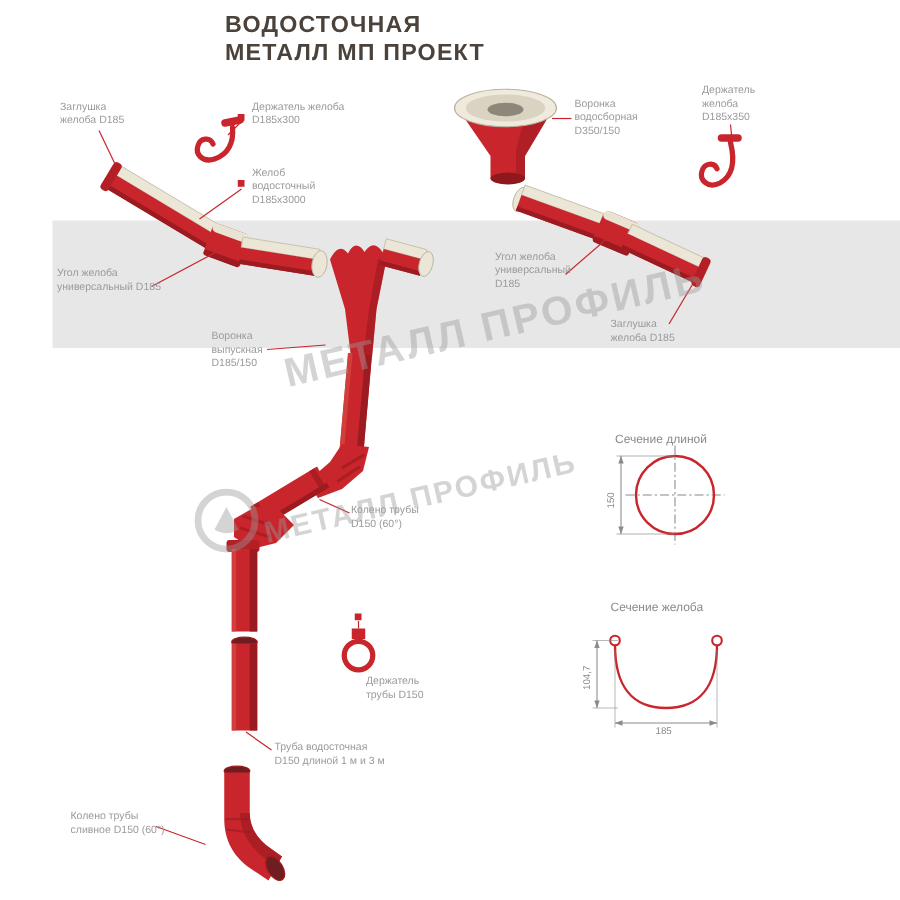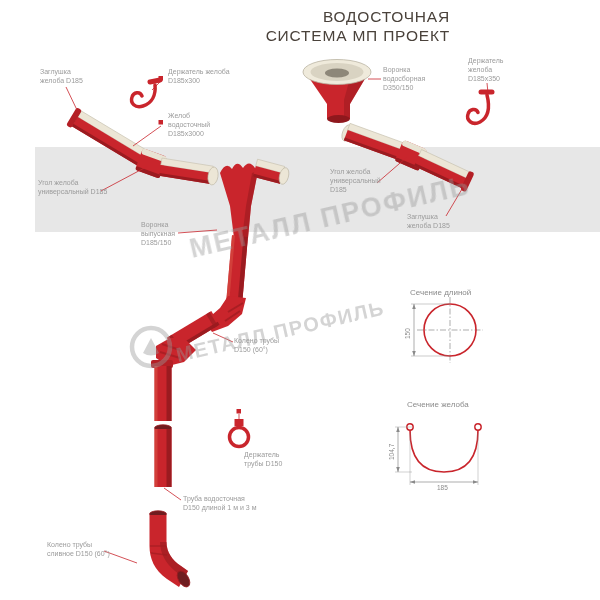--- a/index.html
+++ b/index.html
@@ -1,20 +1,20 @@
 <!DOCTYPE html>
 <html><head>
 <meta charset="utf-8">
 <style>
   * { margin:0; padding:0; box-sizing:border-box; }
   html,body { width:600px; height:600px; background:#fff; font-family:"Liberation Sans", sans-serif; }
   .canvas { position:relative; width:600px; height:600px; background:#fff; overflow:hidden; }
   .canvas > svg { position:absolute; left:0; top:0; }
-  .title { position:absolute; left:150px; top:8px; width:300px; text-align:right;
-           color:#4a423b; font-weight:normal; font-size:15.5px; letter-spacing:0.8px; line-height:1.22; }
+  .title { position:absolute; left:150px; top:8px; width:300px; text-align:left;
+           color:#4a423b; font-weight:bold; font-size:15.5px; letter-spacing:0.8px; line-height:1.22; }
   .lbl { position:absolute; font-size:7px; line-height:1.25; color:#9b9b9b; white-space:pre-line; }
   .sec { position:absolute; font-size:8px; color:#8a8a8a; }
   .dim { position:absolute; font-size:6.5px; color:#8a8a8a; }
   .dim.vert { transform:rotate(-90deg); transform-origin:0 0; }
 </style>
 </head>
 <body>
 
 <div class="canvas">
 
@@ -178,21 +178,21 @@
   <g opacity="0.42" fill="#9a9a9a" font-family="Liberation Sans, sans-serif" font-weight="bold">
     <text transform="translate(192,258) rotate(-13)" font-size="27" letter-spacing="2">МЕТАЛЛ ПРОФИЛЬ</text>
     <text transform="translate(178,362) rotate(-13)" font-size="20" letter-spacing="1.5">МЕТАЛЛ ПРОФИЛЬ</text>
     <circle cx="151" cy="347" r="19" fill="none" stroke="#9a9a9a" stroke-width="4.5"></circle>
     <path d="M143,353 l8,-15 l8,15 q-8,5 -16,0 Z"></path>
   </g>
 </svg>
 
   <div class="title">
     <div>ВОДОСТОЧНАЯ</div>
-    <div>СИСТЕМА МП ПРОЕКТ</div>
+    <div>МЕТАЛЛ МП ПРОЕКТ</div>
   </div>
 
   <div class="lbl" style="left:40px; top:68px;">Заглушка
 желоба D185</div>
   <div class="lbl" style="left:168px; top:68px;">Держатель желоба
 D185х300</div>
   <div class="lbl" style="left:383px; top:66px;">Воронка
 водосборная
 D350/150</div>
   <div class="lbl" style="left:468px; top:57px;">Держатель

